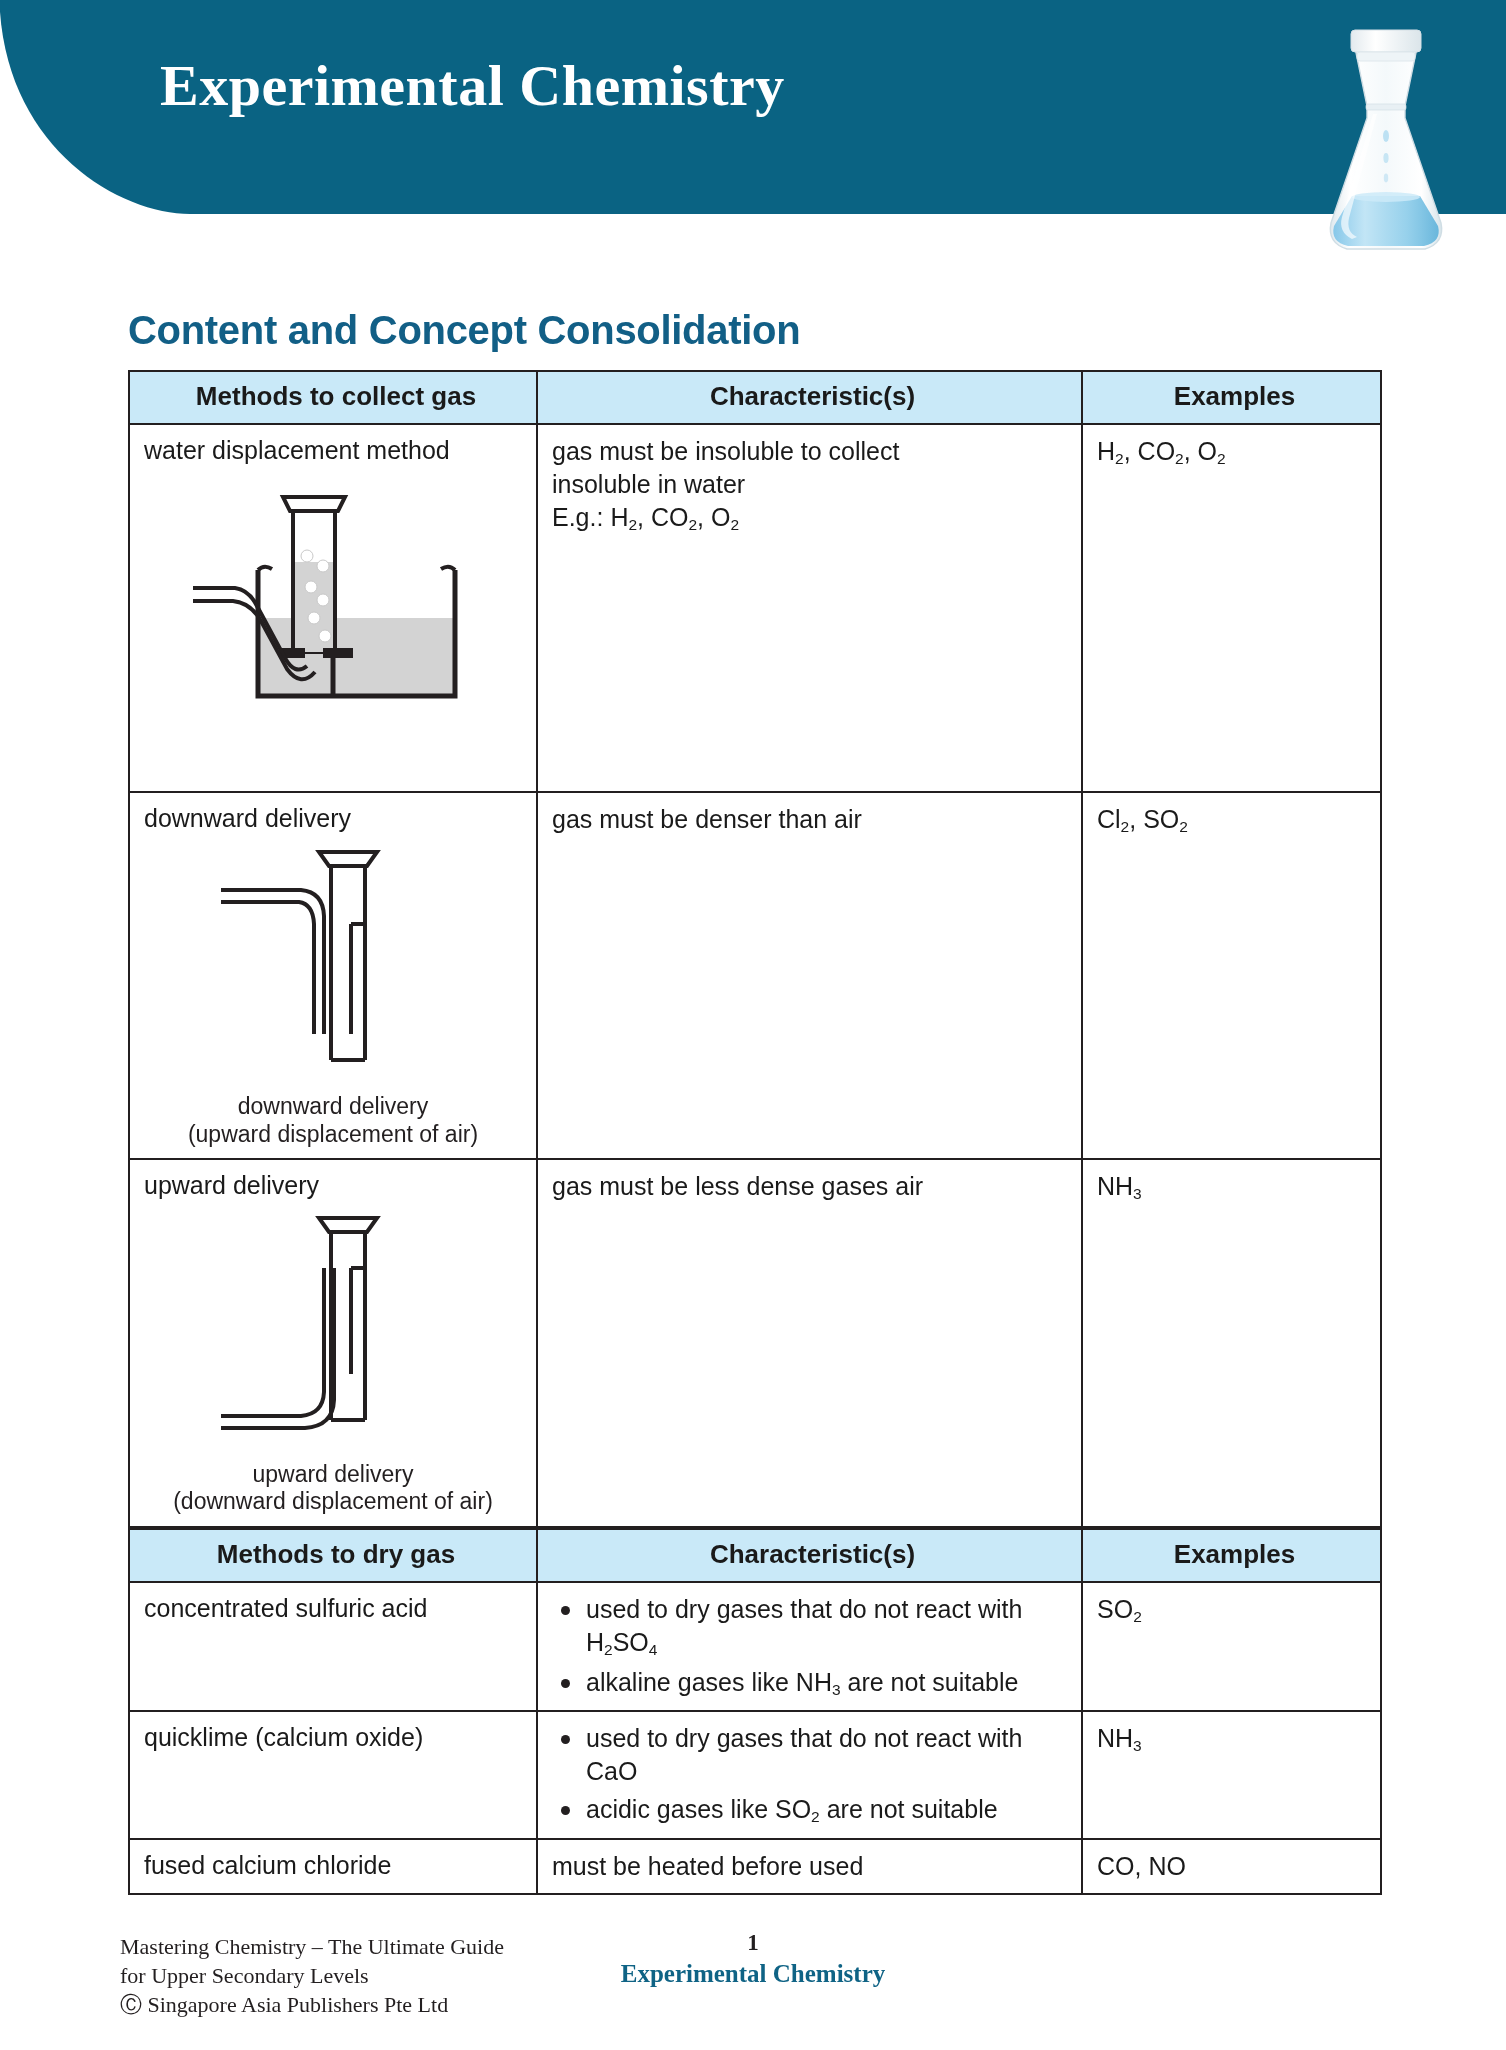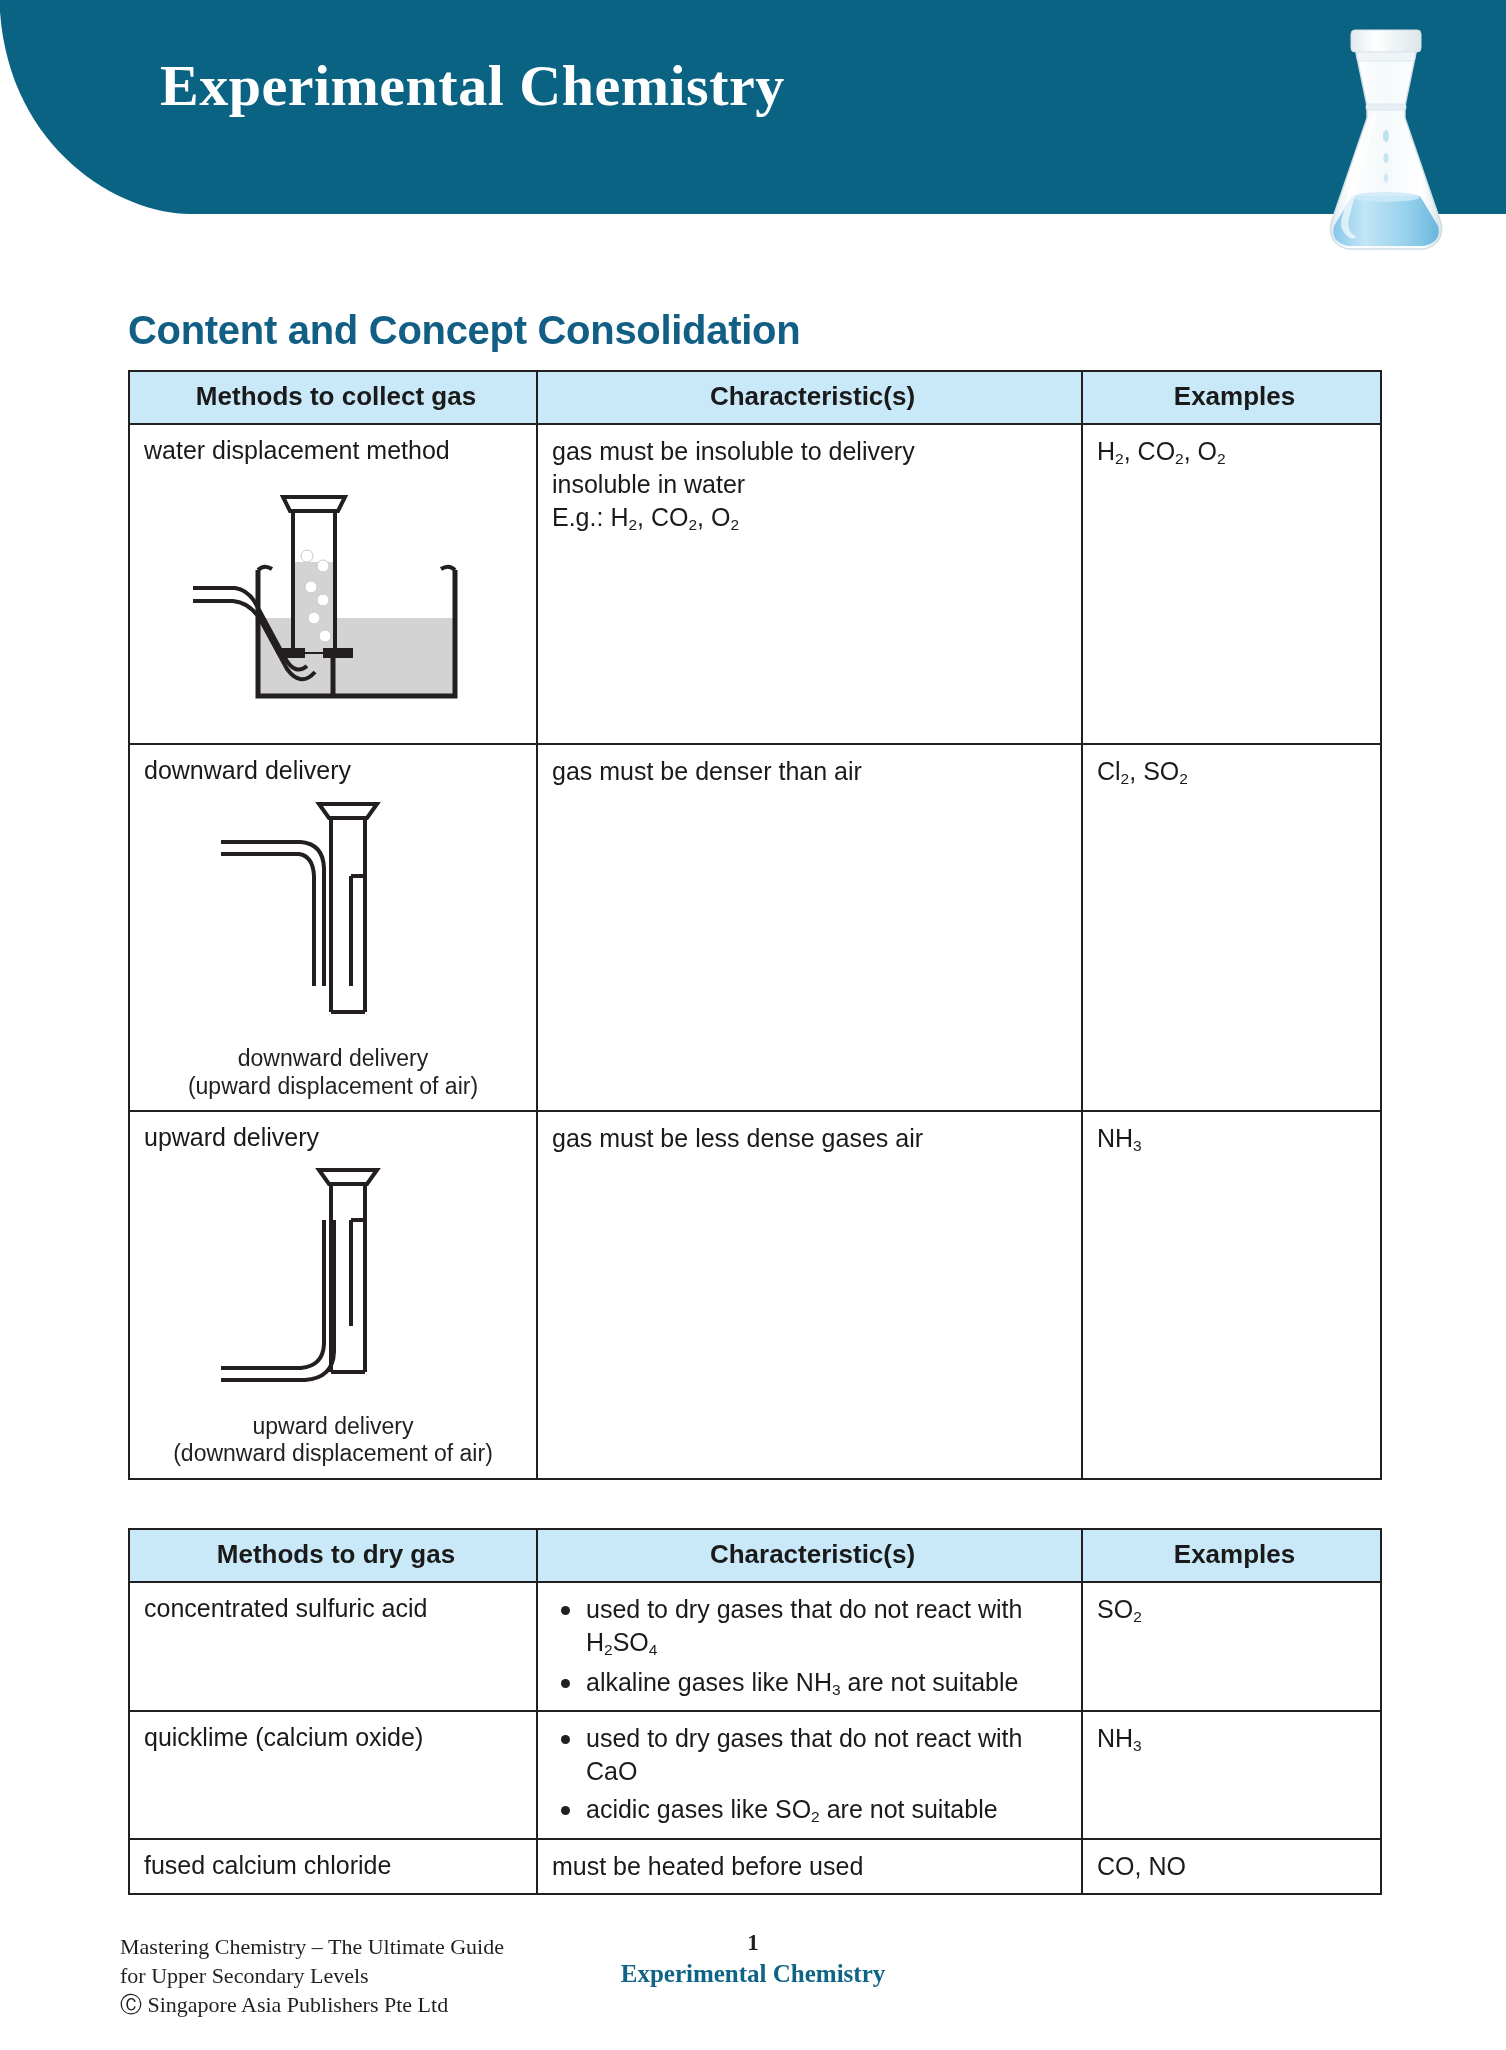--- a/index.html
+++ b/index.html
@@ -128,21 +128,21 @@
   .diagram-wrap { display: block; text-align: center; margin-top: 4px; }
   .dia-caption {
     text-align: center;
     font-size: 23px;
     line-height: 1.2;
     margin-top: 4px;
     color: #231f20;
   }
 
   
-  .r-water { height: 320px; }
+  .r-water { height: 368px; }
   .r-down  { height: 360px; }
   .r-up    { height: 355px; }
   .r-dry1  { height: 128px; }
   .r-dry2  { height: 126px; }
   .r-dry3  { height: 54px; }
 
   
   .footer-left {
     position: absolute;
     left: 120px;
@@ -270,21 +270,21 @@
             <circle cx="140" cy="96" r="6" fill="#ffffff" stroke="#c9c9c9" stroke-width="1"></circle>
             <circle cx="128" cy="117" r="6" fill="#ffffff" stroke="#c9c9c9" stroke-width="1"></circle>
             <circle cx="140" cy="130" r="6" fill="#ffffff" stroke="#c9c9c9" stroke-width="1"></circle>
             <circle cx="131" cy="148" r="6" fill="#ffffff" stroke="#c9c9c9" stroke-width="1"></circle>
             <circle cx="142" cy="166" r="6" fill="#ffffff" stroke="#c9c9c9" stroke-width="1"></circle>
           </svg>
         </div>
       </td>
       <td>
         <div class="charact">
-          <div>gas must be insoluble to delivery</div>
+          <div>gas must be insoluble to collect</div>
           <div>insoluble in water</div>
           <div>
             <span>E.g.: </span><span>H<sub>2</sub>, CO<sub>2</sub>, O<sub>2</sub></span>
           </div>
         </div>
       </td>
       <td>
         <div class="example">H<sub>2</sub>, CO<sub>2</sub>, O<sub>2</sub></div>
       </td>
     </tr>

